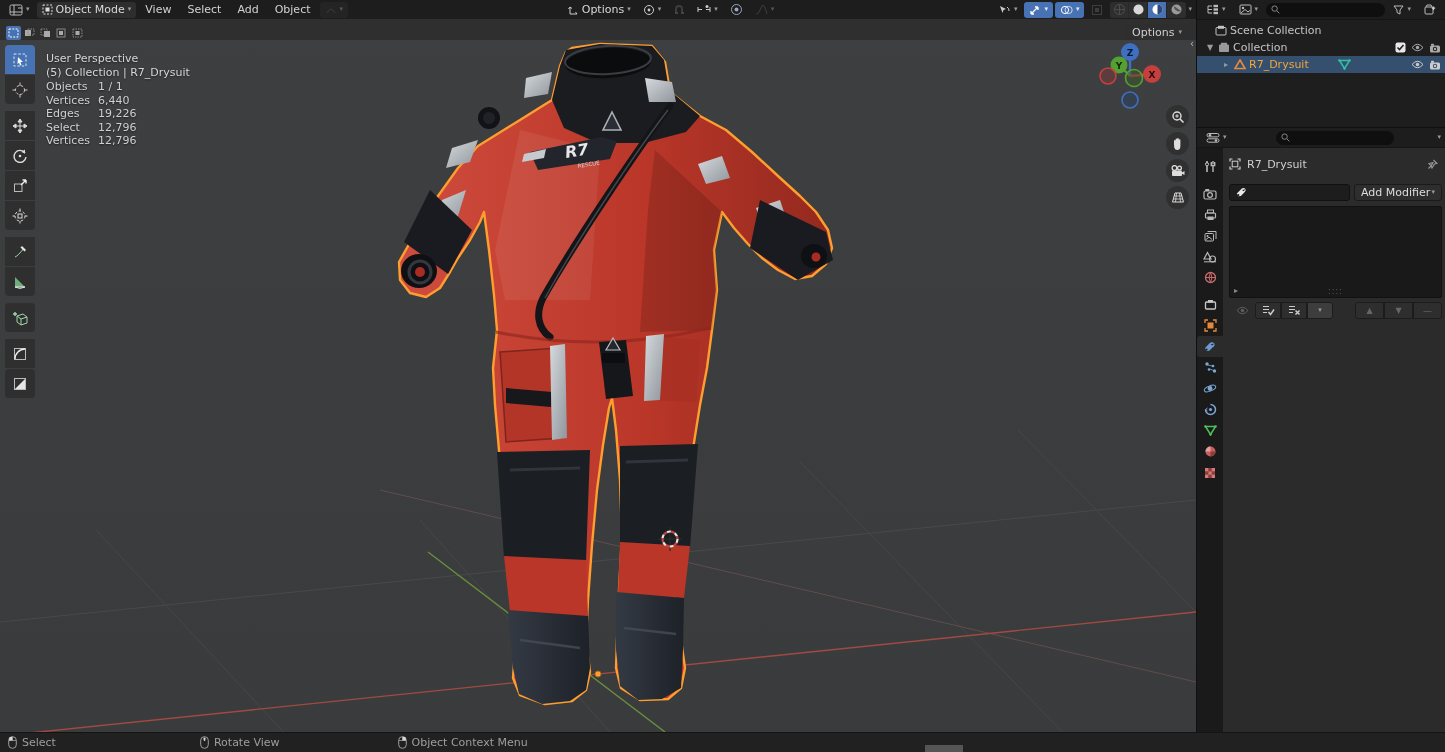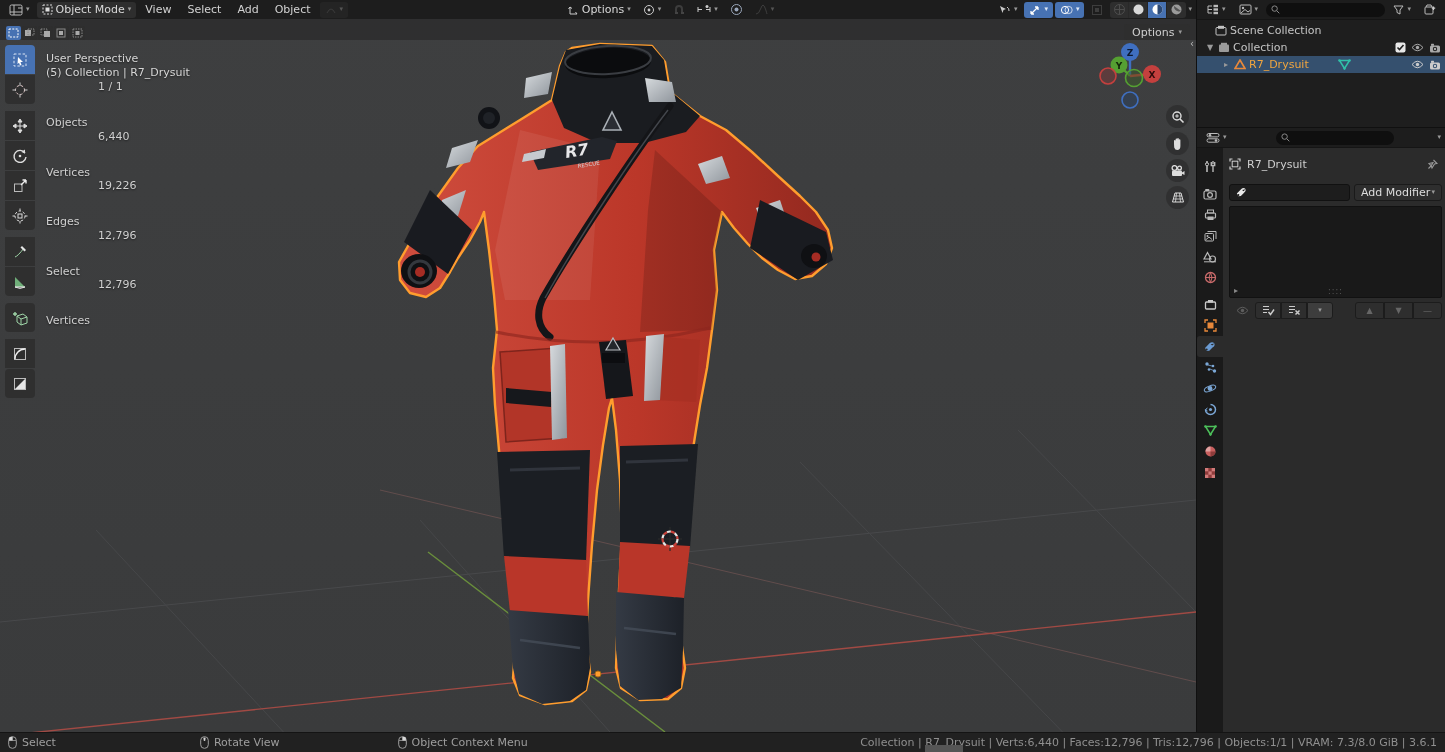--- a/index.html
+++ b/index.html
@@ -40,21 +40,21 @@
   .tool { width:30px; height:29px; background:#2e2e2ee8; display:flex; align-items:center; justify-content:center; }
   .tool:first-child { border-radius:4px 4px 0 0; }
   .tool.grp-end { border-radius:0 0 4px 4px; margin-bottom:6px; }
   .tool.solo { border-radius:4px; margin-bottom:6px; }
   .tool.on { background:#4772b3; }
 
   
   .vp-info { position:absolute; left:46px; top:52px; z-index:20; color:#d6d6d6; text-shadow:0 1px 2px #0008; line-height:14px; }
   .vp-stats { position:absolute; left:46px; top:80px; z-index:20; color:#d0d0d0; text-shadow:0 1px 2px #0008; line-height:13.5px; }
   .vp-stats .row { display:flex; }
-  .vp-stats .lab { width:52px;margin-top:36px; }
+  .vp-stats .lab { width:52px; }
 
   
   .gizmo { position:absolute; right:28px; top:38px; z-index:20; }
   .navcol { position:absolute; right:7px; top:105px; z-index:20; display:flex; flex-direction:column; gap:4px; }
   .navbtn { width:23px; height:23px; border-radius:50%; background:#28282899; display:flex; align-items:center; justify-content:center; }
   .collapse { position:absolute; right:2px; top:38px; color:#bbb; font-size:10px; z-index:20; }
 
   
   .outliner { height:128px; background:#1e1e1e; border-bottom:1px solid #101010; }
   .ol-head { height:20px; background:#1d1d1d; display:flex; align-items:center; gap:3px; padding:0 4px; border-bottom:1px solid #151515; }
@@ -863,16 +863,15 @@
       <span>Rotate View</span>
     </span>
     <span class="hint" style="margin-left:92px">
       <svg width="9" height="13" viewBox="0 0 9 13">
           <rect x="0.7" y="0.7" width="7.6" height="11.6" rx="3.6" fill="none" stroke="#9e9e9e"></rect>
           <path d="M1,4.5 L8,4.5 M4.5,0.7 L4.5,4.5" stroke="#9e9e9e" stroke-width=".8"></path>
           <path d="M7.8,1.8 Q7,0.9 4.6,0.8 L4.6,4.4 L8,4.4 Z" fill="#d8d8d8"></path>
         </svg>
       <span>Object Context Menu</span>
     </span>
-    <span class="sb-info">Collection | R7_Drysuit | Verts:6,440 | Faces:12,796 | Tris:12,796 | Objects:1/1 | VRAM: 7.3/8.0 GiB | 3.6.1</span>
     <span class="sb-chip"></span>
   </div>
 </div>
 
 </body></html>

